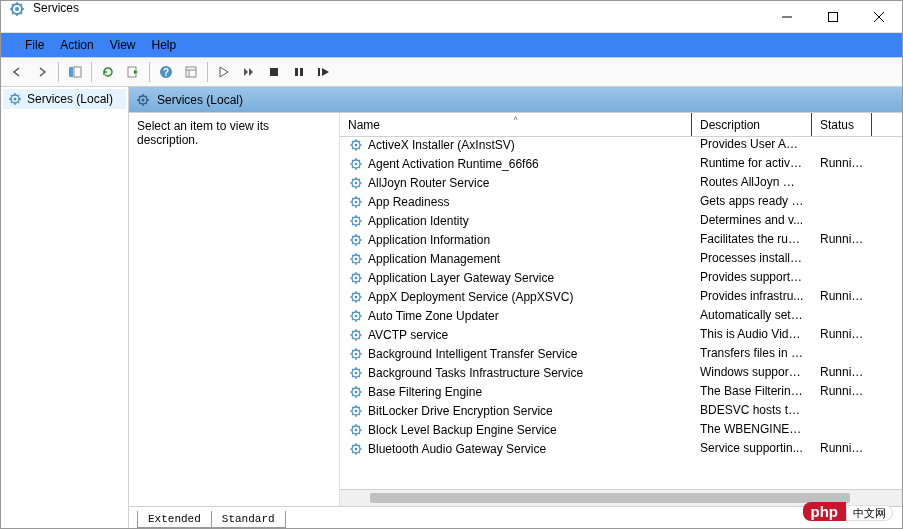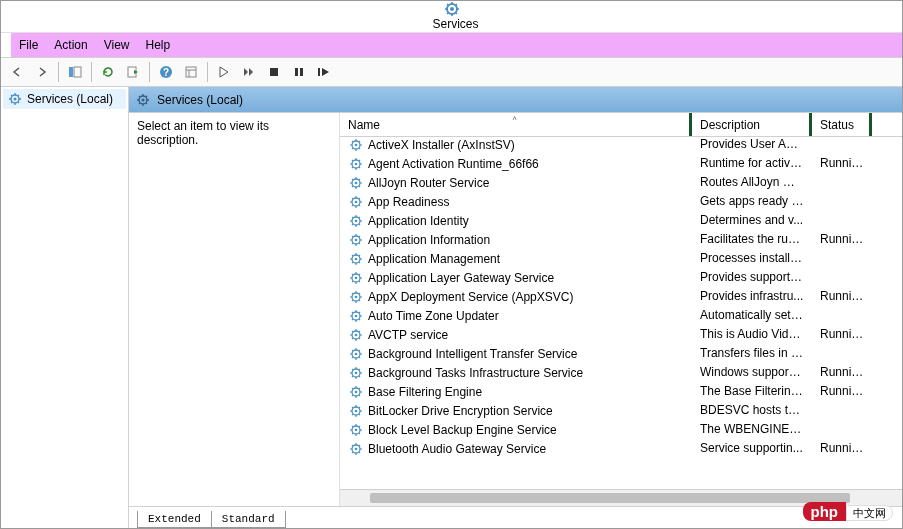--- a/index.html
+++ b/index.html
@@ -1,26 +1,26 @@
 <!DOCTYPE html>
 <html><head>
   <meta charset="utf-8">
   <style>
     * { margin: 0; padding: 0; box-sizing: border-box; font-family: "Segoe UI", Tahoma, sans-serif; }
     body { background: #fff; width: 903px; height: 529px; overflow: hidden; }
     
     .window { width: 903px; height: 529px; border: 1px solid #999; display: flex; flex-direction: column; background: #fff; }
     
-    .titlebar { height: 32px; display: flex; align-items: center; padding-left: 8px; background: #fff; border-bottom: 1px solid #e0e0e0; flex-direction: column; }
+    .titlebar { height: 32px; display: flex; padding-left: 8px; background: #fff; border-bottom: 1px solid #e0e0e0; }
     .titlebar .icon { width: 16px; height: 16px; margin-right: 8px; display: inline-flex; align-items: center; justify-content: center; }
     .titlebar .title { font-size: 12px; flex: 1; }
     .titlebar .controls { display: flex; }
     .titlebar .controls .btn { width: 46px; height: 32px; display: flex; align-items: center; justify-content: center; cursor: pointer; }
     
-    .menubar { height: 24px; display: flex; align-items: center; padding-left: 0; font-size: 12px; background: #f0abfc; margin-left: 10px; }
+    .menubar { height: 24px; display: flex; align-items: center; padding-left: 16px; font-size: 12px; background: #3b82f6; }
     .menubar .item { padding: 3px 8px; cursor: pointer; }
     
     .toolbar { height: 30px; display: flex; align-items: center; padding: 2px 4px; border-top: 1px solid #d0d0d0; border-bottom: 1px solid #d0d0d0; gap: 1px; background: #fafafa; }
     .toolbar .tbtn { width: 24px; height: 24px; display: flex; align-items: center; justify-content: center; cursor: pointer; border: 1px solid transparent; border-radius: 2px; }
     .toolbar .sep { width: 1px; height: 20px; background: #c0c0c0; margin: 0 3px; }
     
     .body { flex: 1; display: flex; overflow: hidden; }
     
     .tree-pane { width: 128px; border-right: 1px solid #d0d0d0; background: #fff; padding: 2px; }
     .tree-item { display: flex; align-items: center; padding: 2px 4px; font-size: 12px; cursor: pointer; gap: 4px; }
@@ -29,21 +29,21 @@
     
     .main-pane { flex: 1; display: flex; flex-direction: column; overflow: hidden; }
     .pane-header { height: 26px; display: flex; align-items: center; padding: 0 6px; background: linear-gradient(#9cc5e8, #7aaedb); color: #000; font-size: 12px; gap: 6px; border-bottom: 1px solid #d0d0d0; }
     .pane-header .icon { width: 16px; height: 16px; display: inline-flex; }
     
     .content-row { flex: 1; display: flex; overflow: hidden; }
     .desc-pane { width: 210px; padding: 6px 8px; font-size: 12px; }
     .list-pane { flex: 1; display: flex; flex-direction: column; overflow: hidden; border-left: 1px solid #e0e0e0; }
     
     .columns { height: 24px; display: flex; border-bottom: 1px solid #d0d0d0; background: #fff; font-size: 12px; }
-    .col { display: flex; align-items: center; padding: 0 8px; border-right: 3px solid #14532d; cursor: pointer; position: relative; }
+    .col { display: flex; align-items: center; padding: 0 8px; border-right: 1px solid #14532d; cursor: pointer; position: relative; }
     .col.name { width: 352px; }
     .col.desc { width: 120px; }
     .col.status { width: 60px; }
     .col .sort { position: absolute; left: 50%; top: 1px; transform: translateX(-50%); font-size: 8px; color: #666; }
     
     .rows { flex: 1; overflow-y: auto; overflow-x: auto; font-size: 12px; }
     .row { height: 19px; display: flex; align-items: flex-start; cursor: pointer; }
     .cell { padding: 0 8px; white-space: nowrap; overflow: hidden; text-overflow: ellipsis; }
     .cell.name { width: 352px; display: flex; align-items: center; gap: 4px; }
     .cell.desc { width: 120px; }

